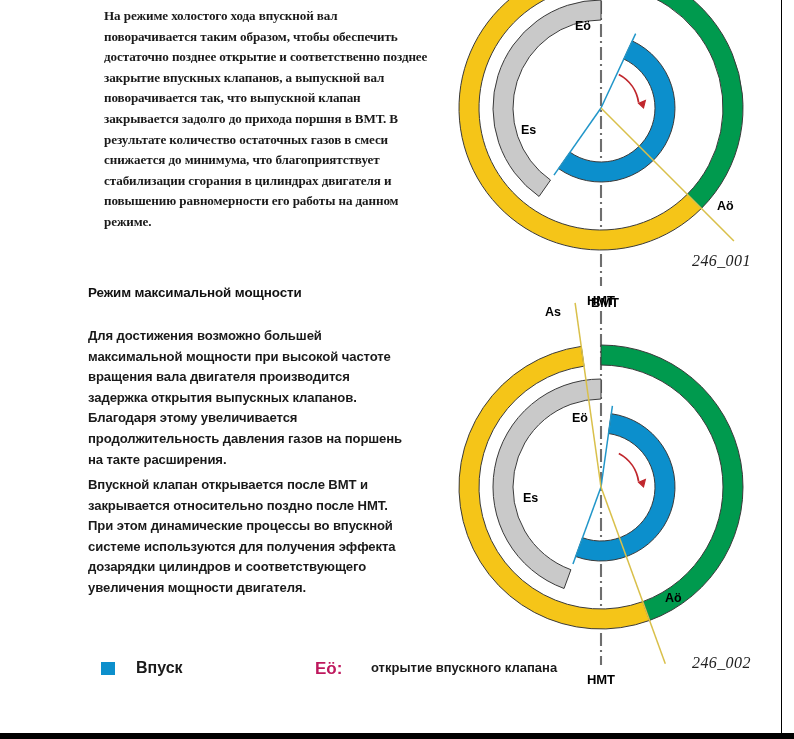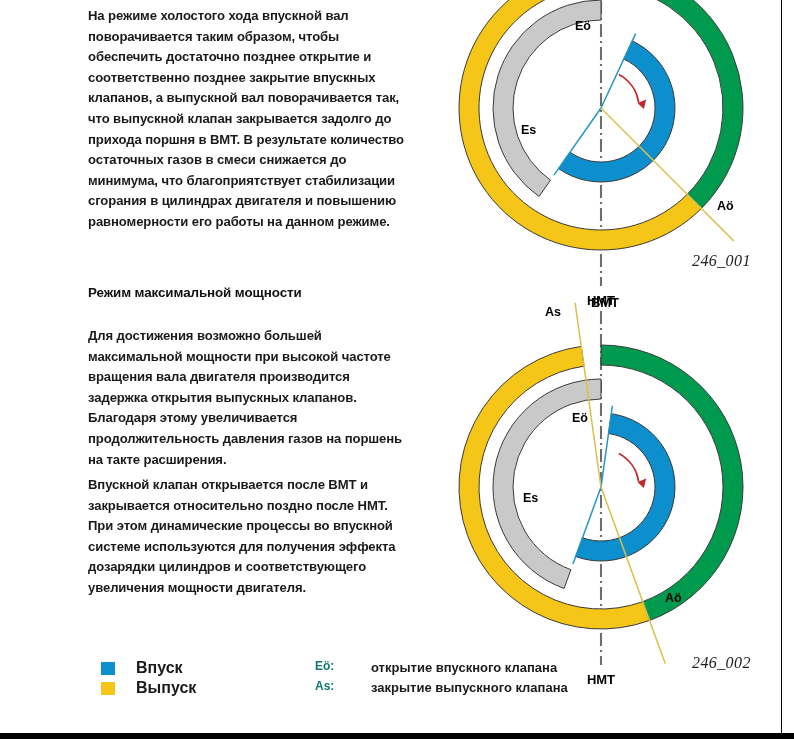--- a/index.html
+++ b/index.html
@@ -9,21 +9,21 @@
     font-family:"Liberation Sans", sans-serif; color:#111;
   }
   .page { position:absolute; inset:0; }
 
   
   .text-col { position:absolute; left:88px; top:0px; width:330px; }
   .para {
     font-size:13.1px; line-height:20.6px; font-weight:700;
     color:#1a1a1a; letter-spacing:-0.1px;
   }
-  .para.p1 { position:absolute; top:6px; left:0; width:325px; }
+  .para.p1 { position:absolute; top:6px; left:16px; width:325px;font-family:Liberation Serif, serif; }
   .head {
     position:absolute; top:285px; left:0; width:325px;
     font-size:13.4px; font-weight:700; color:#111; letter-spacing:-0.1px;
   }
   .para.p2 { position:absolute; top:326px; left:0; width:322px; }
   .para.p3 { position:absolute; top:475px; left:0; width:322px; }
 
   
   .diagram { position:absolute; }
   .diagram svg { display:block; overflow:visible; }
@@ -48,21 +48,21 @@
   .legend-row { position:relative; height:19.5px; }
   .swatch {
     position:absolute; left:13px; top:3px; width:14px; height:13px;
   }
   .legend-name {
     position:absolute; left:48px; top:0px;
     font-size:16px; font-weight:700; color:#1a1a1a; white-space:nowrap;
   }
   .legend-abbr {
     position:absolute; left:227px; top:0px;
-    font-size:12px; font-weight:700; color:#0f766e; white-space:nowrap;
+    font-size:17px; font-weight:700; color:#be185d; white-space:nowrap;
   }
   .legend-desc {
     position:absolute; left:283px; top:1px;
     font-size:13px; font-weight:700; color:#1a1a1a; white-space:nowrap;
   }
 
   .bottom-bar {
     position:absolute; left:0; bottom:0; width:794px; height:6px;
     background:#000000;
   }
@@ -141,23 +141,17 @@
 
     <div class="legend-row">
       <span class="swatch" style="background: rgb(12, 143, 204);"></span>
       <span class="legend-name">Впуск</span>
       <span class="legend-abbr">Eö:</span>
       <span class="legend-desc">открытие впускного клапана</span>
     </div>
 
 
 
-    <div class="legend-row">
-      <span class="swatch" style="background: rgb(245, 197, 24);"></span>
-      <span class="legend-name">Выпуск</span>
-      <span class="legend-abbr">As:</span>
-      <span class="legend-desc">закрытие выпускного клапана</span>
-    </div>
   </div>
 
   <div class="right-rule"></div>
   <div class="bottom-bar"></div>
 </div>
 
 </body></html>

